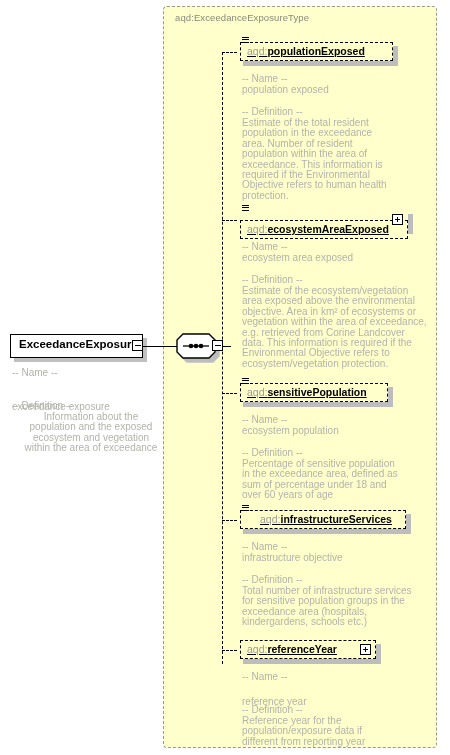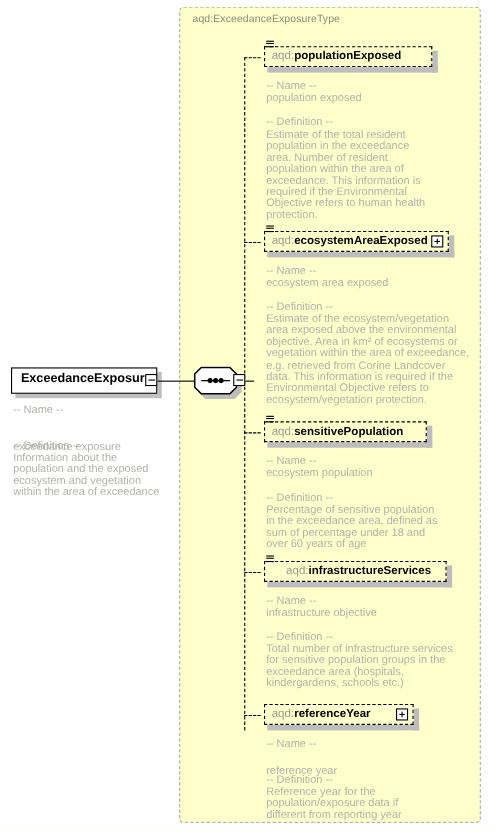--- a/index.html
+++ b/index.html
@@ -164,20 +164,21 @@
   .elem-box {
     position: absolute;
     background: #ffffcc;
     border: 1.4px dashed #000000;
     box-sizing: border-box;
     height: 19px;
     z-index: 6;
     display: flex;
     align-items: center;
     padding-left: 6px;
+    text-decoration: underline;
   }
   .elem-shadow {
     position: absolute;
     height: 5px;
     background: #bdbdbd;
     z-index: 3;
   }
   .elem-shadow-r {
     position: absolute;
     width: 5px;
@@ -262,21 +263,21 @@
 <div id="root-shadow-r"></div>
 <div id="root-box"></div>
 <div id="root-label">ExceedanceExposure</div>
 <div class="pm-box" id="root-minus">
   <span class="h"></span>
 </div>
 
 <div class="anno" style="left:12px; top:368px; width:150px;">-- Name --</div>
 <div class="anno" style="left:12px; top:402px; width:150px;">exceedance exposure</div>
 <div class="anno" style="left:12px; top:401px; width:155px;">-- Definition --</div>
-<div class="anno" style="left:12px; top:412px; width:158px;">Information about the
+<div class="anno" style="left:12px; top:412px; width:158px;text-align:center;">Information about the
 population and the exposed
 ecosystem and vegetation
 within the area of exceedance</div>
 
 <div id="line-root-seq"></div>
 
 <div id="seq-shadow">
   <svg class="octa" viewBox="0 0 40 26" xmlns="http://www.w3.org/2000/svg">
     <polygon points="7,1 33,1 39,7 39,19 33,25 7,25 1,19 1,7" fill="#bdbdbd" stroke="#bdbdbd" stroke-width="1.4"></polygon>
   </svg>
@@ -320,21 +321,21 @@
 population in the exceedance
 area. Number of resident
 population within the area of
 exceedance. This information is
 required if the Environmental
 Objective refers to human health
 protection.</div>
 
 <div class="elem-shadow" style="left:243px; top:229px; width:170px;"></div>
 <div class="elem-shadow-r" style="left:408px; top:214px; height:20px;"></div>
-<div class="elem-box" style="left:240px; top:210px; width:168px;">
+<div class="elem-box" style="left:240px; top:220px; width:168px;">
   <span class="elem-name"><span class="pfx">aqd:</span><span>ecosystemAreaExposed</span></span>
 </div>
 <div class="seq-icon" style="left:242px; top:205px;">
     <i></i>
     <i></i>
     <i></i>
   </div>
 <div class="plus-box" style="left:392px; top:214px;">
   <span class="h"></span>
   <span class="v"></span>

